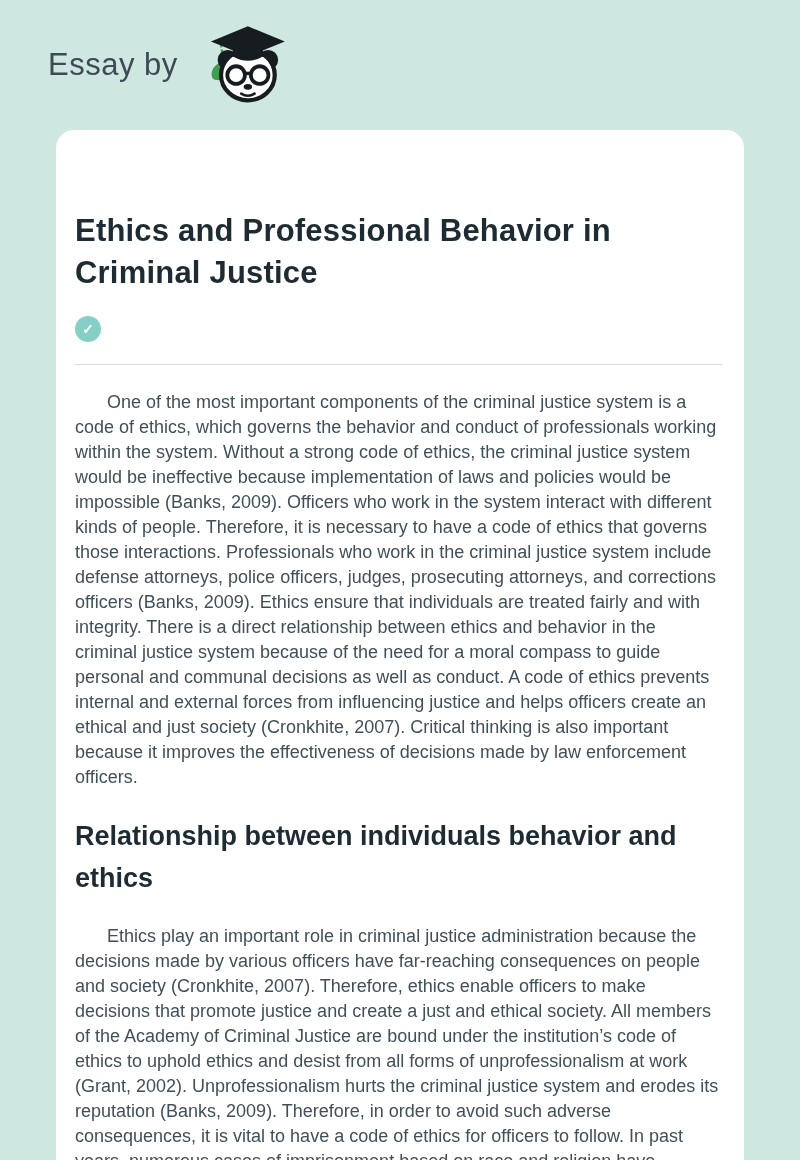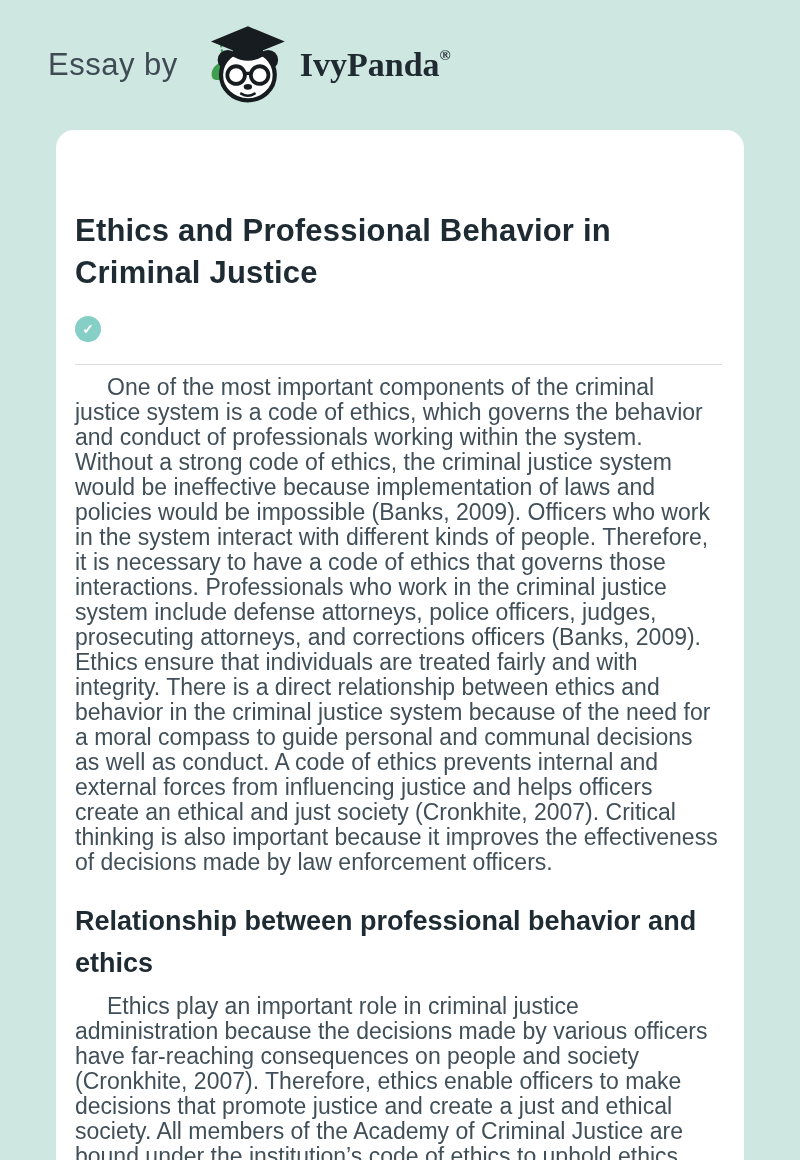--- a/index.html
+++ b/index.html
@@ -83,25 +83,25 @@
     margin: 0;
   }
   h2.section-heading {
     font-size: 27px;
     line-height: 42px;
     font-weight: 700;
     color: #1e2b33;
     margin-top: 25px;
   }
   p.body-text {
-    font-size: 23px;
+    font-size: 18px;
     line-height: 25px;
     color: #414f58;
     text-indent: 32px;
-    margin-top: 10px;
+    margin-top: 25px;
   }
 
   
   .panda-svg { width: 96px; height: 84px; display: block; }
 </style>
 </head>
 <body>
 
 <div class="page">
 
@@ -124,36 +124,32 @@
         <path d="M44,30 L44,40 Q62,50 80,40 L80,30 Z" fill="#161c20"></path>
 
         <circle cx="48" cy="62" r="10.5" fill="#ffffff" stroke="#161c20" stroke-width="4.5"></circle>
         <circle cx="76" cy="62" r="10.5" fill="#ffffff" stroke="#161c20" stroke-width="4.5"></circle>
         <line x1="58" y1="60" x2="66" y2="60" stroke="#161c20" stroke-width="4"></line>
 
         <ellipse cx="62" cy="76" rx="5" ry="3.4" fill="#161c20"></ellipse>
         <path d="M54,84 Q62,89 70,84" stroke="#161c20" stroke-width="3" fill="none" stroke-linecap="round"></path>
       </svg>
     </span>
-    <span class="brand">
-      <span>IvyPanda</span>
-      <sup>®</sup>
-    </span>
   </header>
 
   <main class="card">
 
     <h1 class="essay-title">Ethics and Professional Behavior in Criminal Justice</h1>
 
     <div class="badge-row">
       <span class="badge-circle">✓</span>
     </div>
 
     <hr class="rule">
 
     <p class="body-text">One of the most important components of the criminal justice system is a code of ethics, which governs the behavior and conduct of professionals working within the system. Without a strong code of ethics, the criminal justice system would be ineffective because implementation of laws and policies would be impossible (Banks, 2009). Officers who work in the system interact with different kinds of people. Therefore, it is necessary to have a code of ethics that governs those interactions. Professionals who work in the criminal justice system include defense attorneys, police officers, judges, prosecuting attorneys, and corrections officers (Banks, 2009). Ethics ensure that individuals are treated fairly and with integrity. There is a direct relationship between ethics and behavior in the criminal justice system because of the need for a moral compass to guide personal and communal decisions as well as conduct. A code of ethics prevents internal and external forces from influencing justice and helps officers create an ethical and just society (Cronkhite, 2007). Critical thinking is also important because it improves the effectiveness of decisions made by law enforcement officers.</p>
 
-    <h2 class="section-heading">Relationship between professional behavior and ethics</h2>
+    <h2 class="section-heading">Relationship between individuals behavior and ethics</h2>
     <p class="body-text">Ethics play an important role in criminal justice administration because the decisions made by various officers have far-reaching consequences on people and society (Cronkhite, 2007). Therefore, ethics enable officers to make decisions that promote justice and create a just and ethical society. All members of the Academy of Criminal Justice are bound under the institution’s code of ethics to uphold ethics and desist from all forms of unprofessionalism at work (Grant, 2002). Unprofessionalism hurts the criminal justice system and erodes its reputation (Banks, 2009). Therefore, in order to avoid such adverse consequences, it is vital to have a code of ethics for officers to follow. In past years, numerous cases of imprisonment based on race and religion have</p>
 
   </main>
 
 </div>
 
 </body></html>

